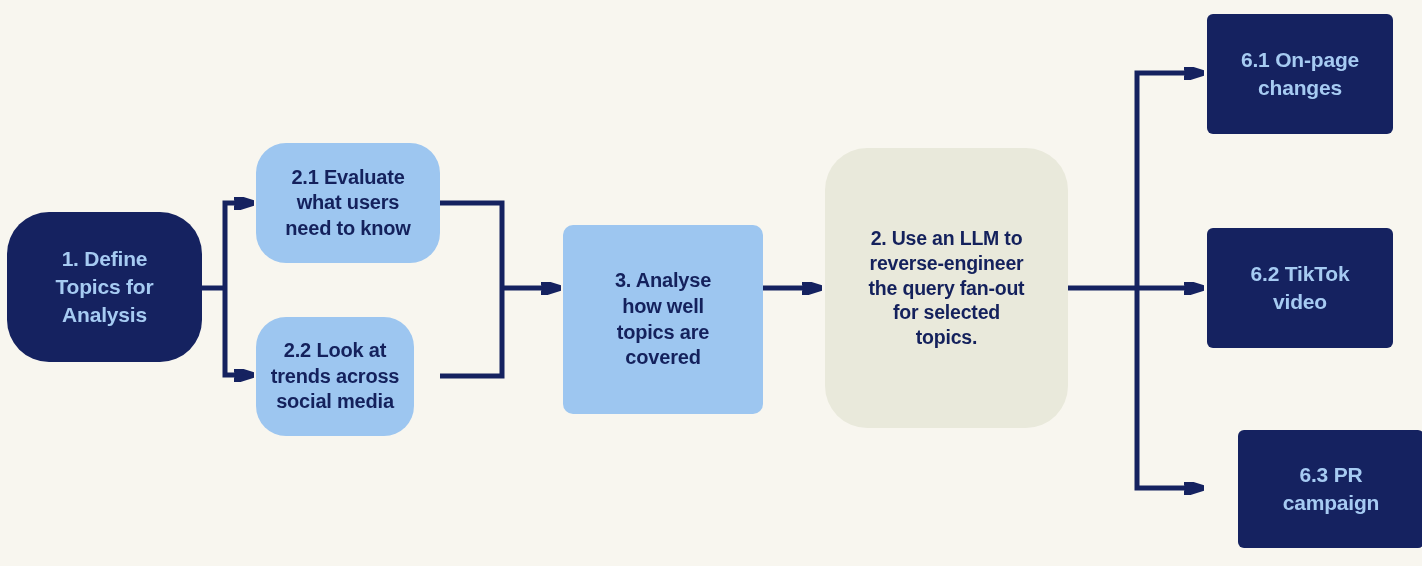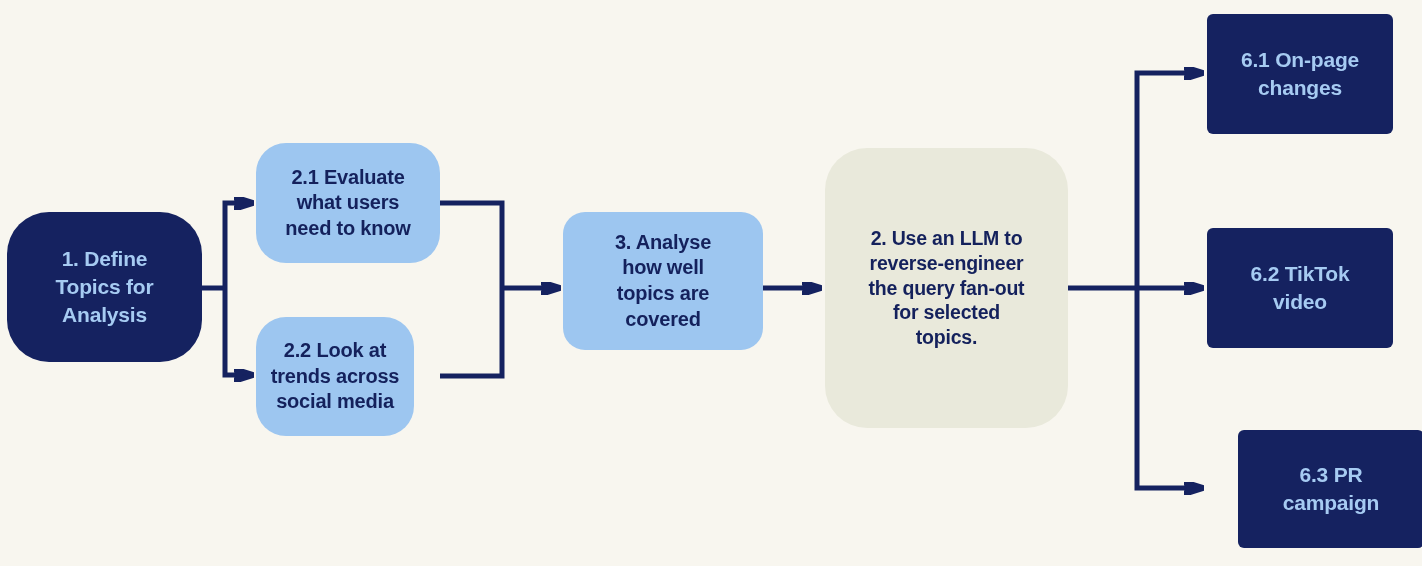--- a/index.html
+++ b/index.html
@@ -60,21 +60,21 @@
   .node.sage {
     background: #e9e9db;
     color: #14215c;
     border-radius: 42px;
     font-size: 19.5px;
     line-height: 1.28;
   }
   #node-1   { left: 7px;    top: 212px; width: 195px; height: 150px; border-radius: 42px; }
   #node-21  { left: 256px;  top: 143px; width: 184px; height: 120px; }
   #node-22  { left: 256px;  top: 317px; width: 158px; height: 119px; }
-  #node-3   { left: 563px;  top: 212px; width: 200px; height: 138px; border-radius: 22px; }
+  #node-3   { left: 563px;  top: 225px; width: 200px; height: 189px; border-radius: 10px; }
   #node-5   { left: 825px;  top: 148px; width: 243px; height: 280px; }
   #node-61  { left: 1207px; top: 14px;  width: 186px; height: 120px; }
   #node-62  { left: 1207px; top: 228px; width: 186px; height: 120px; align-items: center; }
   #node-63  { left: 1207px; top: 430px; width: 186px; height: 118px; margin-left: 31px; }
 </style>
 </head>
 <body>
 
 <div class="canvas">
 

